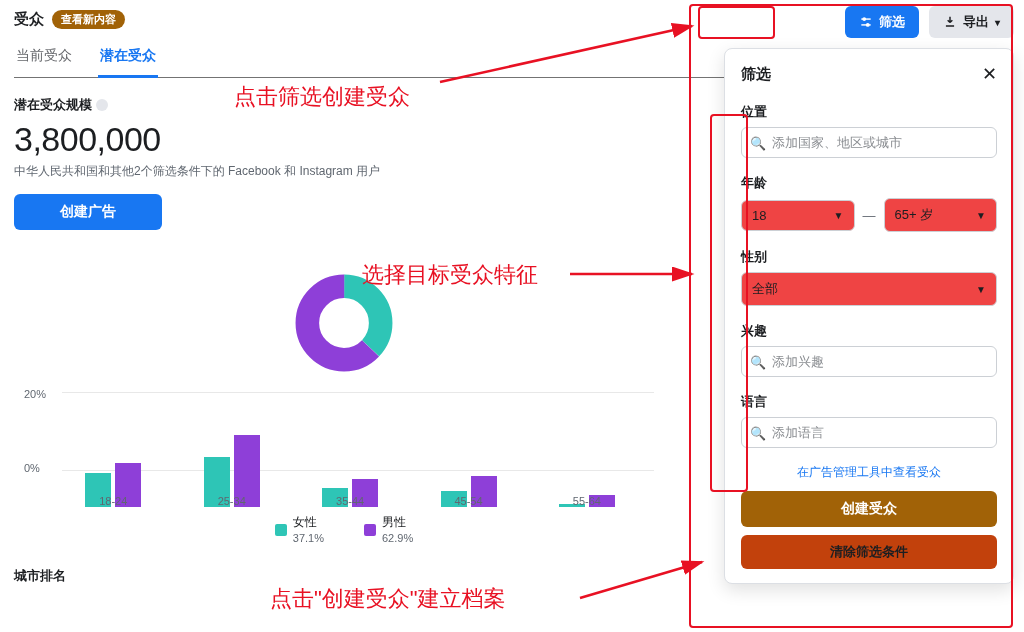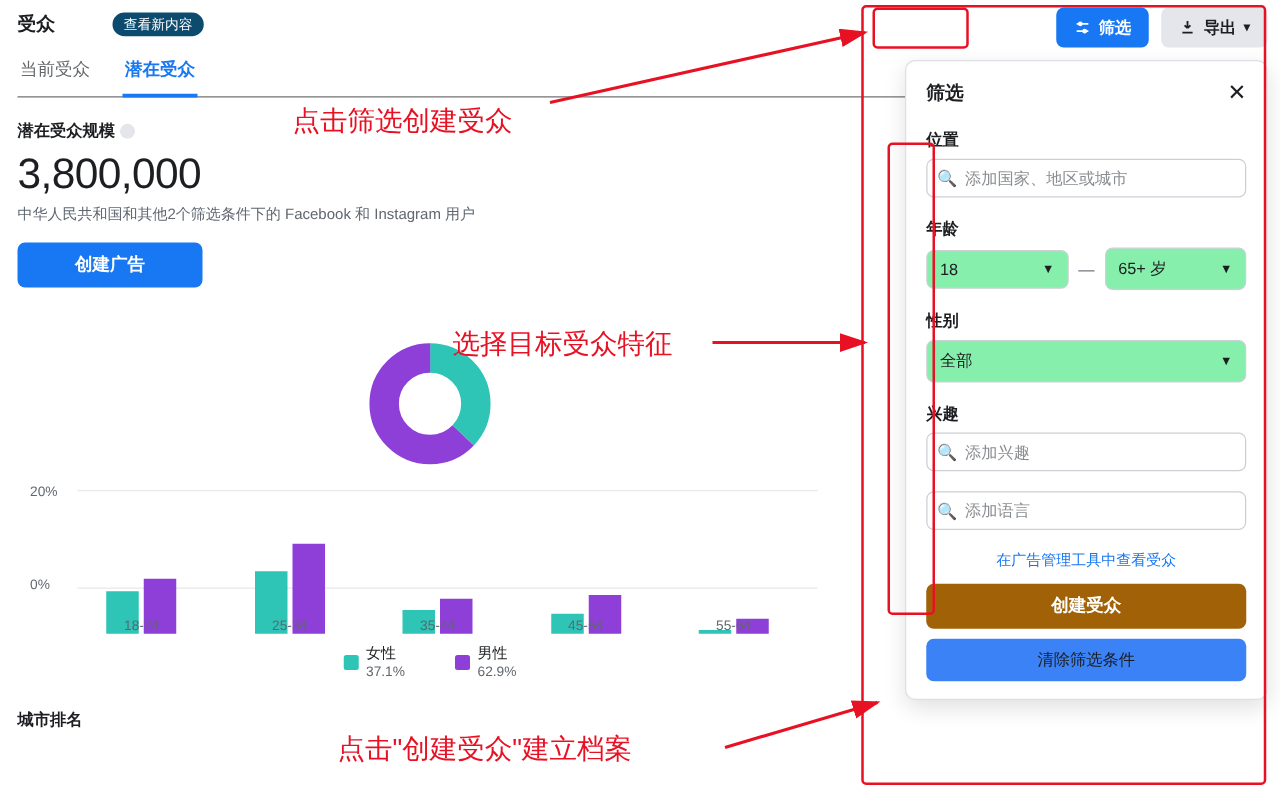--- a/index.html
+++ b/index.html
@@ -10,22 +10,22 @@
     height: 632px;
     position: relative;
     overflow: hidden;
     color: #1c1e21;
     font-size: 13px;
   }
   .main { width: 100%; height: 100%; padding: 10px 14px 0 14px; }
   .hdr-row { display: flex; align-items: center; gap: 8px; margin-bottom: 12px; }
   .page-title { font-size: 15px; font-weight: 600; }
   .badge-new {
-    background: #0c4a6e; color: #fff; font-size: 11px;
-    padding: 2px 9px; border-radius: 10px; font-weight: 400; margin-left: 38px;
+    background: #a16207; color: #fff; font-size: 11px;
+    padding: 2px 9px; border-radius: 10px; font-weight: 700;
   }
   .tabs { display: flex; gap: 24px; border-bottom: 1px solid #737373; padding-bottom: 0; margin-bottom: 18px; }
   .tab { color: #65676b; font-size: 14px; padding: 6px 2px 10px 2px; cursor: pointer; }
   .tab.active { color: #1877f2; border-bottom: 3px solid #1877f2; margin-bottom: -1px; font-weight: bold; }
   .section-title { font-size: 13px; font-weight: 600; display: flex; align-items: center; gap: 4px; }
   .info-dot { width: 12px; height: 12px; border-radius: 50%; background: #e4e6eb; display: inline-block; position: relative; }
   .big-num { font-size: 34px; font-weight: 500; margin: 6px 0 4px 0; letter-spacing: -0.5px; }
   .sub-desc { font-size: 12px; color: #606770; margin-bottom: 14px; }
   .create-ad-btn {
     background: #1877f2; color: #fff; border: none; font-weight: 600;
@@ -76,33 +76,33 @@
   .f-input {
     width: 100%; border: 1px solid #ccd0d5; border-radius: 6px;
     padding: 7px 10px 7px 30px; font-size: 13px; color: #1c1e21;
   }
   .f-input::placeholder { color: #8a8d91; }
   .input-wrap { position: relative; }
   .search-ic { position: absolute; left: 9px; top: 50%; transform: translateY(-50%); font-size: 13px; color: #606770; }
   .age-row { display: flex; align-items: center; gap: 8px; }
   .sel {
     border: 1px solid #ccd0d5; border-radius: 6px; padding: 7px 10px;
-    font-size: 13px; background: #86efac; display: flex; align-items: center; justify-content: space-between;
+    font-size: 13px; background: #ef4444; display: flex; align-items: center; justify-content: space-between;
     cursor: pointer; flex: 1;
   }
   .sel .caret { font-size: 10px; margin-left: 12px; }
   .dash-sep { color: #606770; }
   .link-view { text-align: center; color: #1877f2; font-size: 12px; margin: 10px 0 10px 0; cursor: pointer; }
   .create-aud-btn {
     width: 100%; background: #a16207; color: #fff; border: none;
     padding: 9px; border-radius: 6px; font-weight: 600; font-size: 14px; cursor: pointer; margin-bottom: 8px;
   }
   .clear-btn {
-    width: 100%; background: #3b82f6; color: #1c1e21; border: none;
-    padding: 8px; border-radius: 6px; font-weight: 400; font-size: 13px; cursor: pointer;
+    width: 100%; background: #c2410c; color: #1c1e21; border: none;
+    padding: 8px; border-radius: 6px; font-weight: 700; font-size: 13px; cursor: pointer;
   }
 
   
   .anno-box { position: absolute; border: 2px solid #e81123; border-radius: 4px; pointer-events: none; }
   .anno-text { position: absolute; color: #e81123; font-size: 22px; font-weight: 500; pointer-events: none; }
   .arrow-svg { position: absolute; pointer-events: none; }
 </style>
 </head>
 <body>
 
@@ -245,20 +245,21 @@
 
   <div class="f-group">
     <span class="f-label">兴趣</span>
     <div class="input-wrap">
       <span class="search-ic">🔍</span>
       <input class="f-input" placeholder="添加兴趣" style="">
     </div>
   </div>
 
   <div class="f-group">
+    <span class="f-label">语言</span>
     <div class="input-wrap">
       <span class="search-ic">🔍</span>
       <input class="f-input" placeholder="添加语言" style="">
     </div>
   </div>
 
   <div class="link-view">在广告管理工具中查看受众</div>
   <button class="create-aud-btn">创建受众</button>
   <button class="clear-btn">清除筛选条件</button>
 </div>

